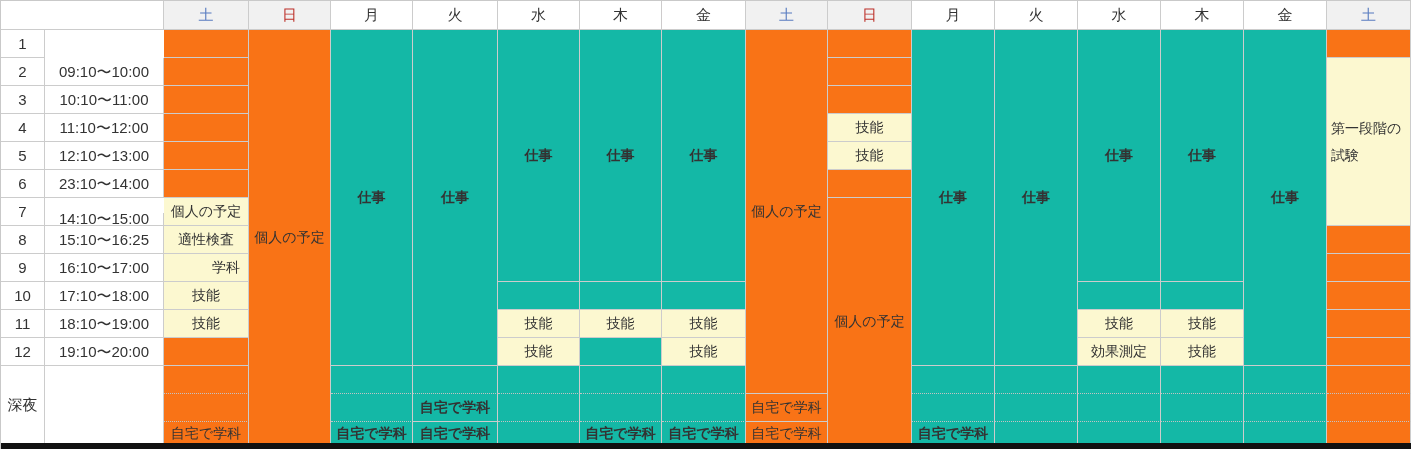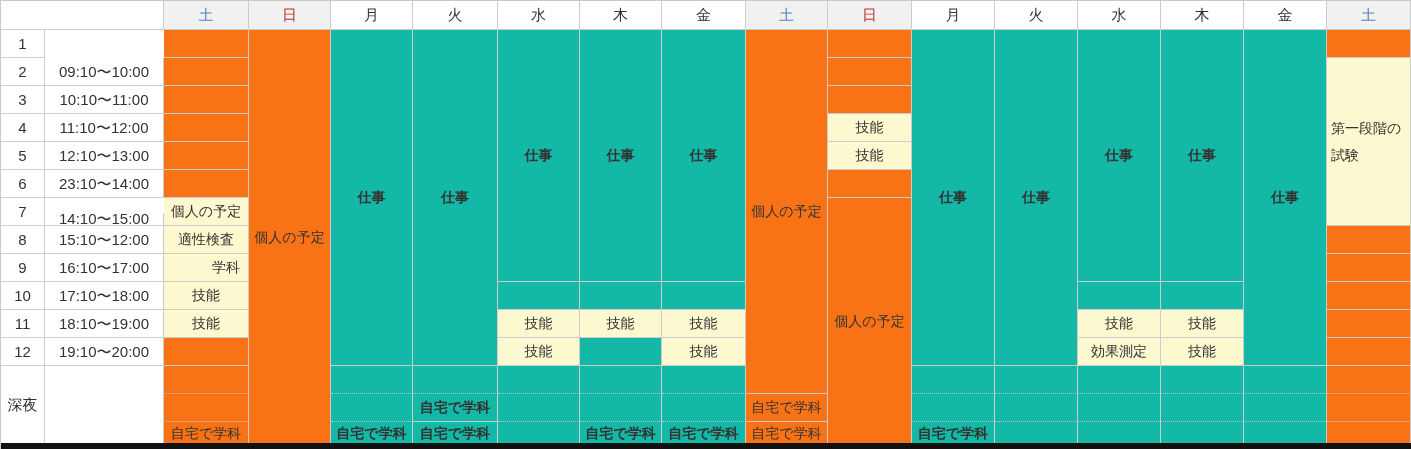--- a/index.html
+++ b/index.html
@@ -84,21 +84,21 @@
       <div class="cell time" style="grid-area: 4 / 2;">10:10〜11:00</div>
       <div class="cell num" style="grid-area: 5 / 1;">4</div>
       <div class="cell time" style="grid-area: 5 / 2;">11:10〜12:00</div>
       <div class="cell num" style="grid-area: 6 / 1;">5</div>
       <div class="cell time" style="grid-area: 6 / 2;">12:10〜13:00</div>
       <div class="cell num" style="grid-area: 7 / 1;">6</div>
       <div class="cell time" style="grid-area: 7 / 2;">23:10〜14:00</div>
       <div class="cell num" style="grid-area: 8 / 1;">7</div>
       <div class="cell time" style="grid-area: 8 / 2; margin-top: 15px;">14:10〜15:00</div>
       <div class="cell num" style="grid-area: 9 / 1;">8</div>
-      <div class="cell time" style="grid-area: 9 / 2;">15:10〜12:00</div>
+      <div class="cell time" style="grid-area: 9 / 2;">15:10〜16:25</div>
       <div class="cell num" style="grid-area: 10 / 1;">9</div>
       <div class="cell time" style="grid-area: 10 / 2;">16:10〜17:00</div>
       <div class="cell num" style="grid-area: 11 / 1;">10</div>
       <div class="cell time" style="grid-area: 11 / 2;">17:10〜18:00</div>
       <div class="cell num" style="grid-area: 12 / 1;">11</div>
       <div class="cell time" style="grid-area: 12 / 2;">18:10〜19:00</div>
       <div class="cell num" style="grid-area: 13 / 1;">12</div>
       <div class="cell time" style="grid-area: 13 / 2;">19:10〜20:00</div>
       <div class="cell bg-yellow" style="grid-area: 8 / 3 / span 1;">個人の予定</div>
       <div class="cell bg-yellow" style="grid-area: 9 / 3 / span 1;">適性検査</div>

